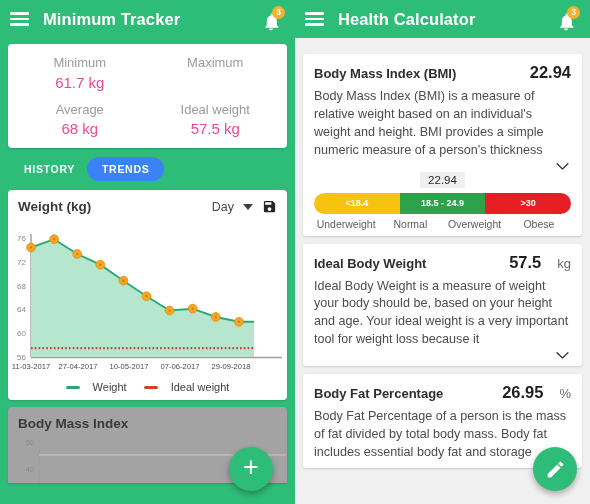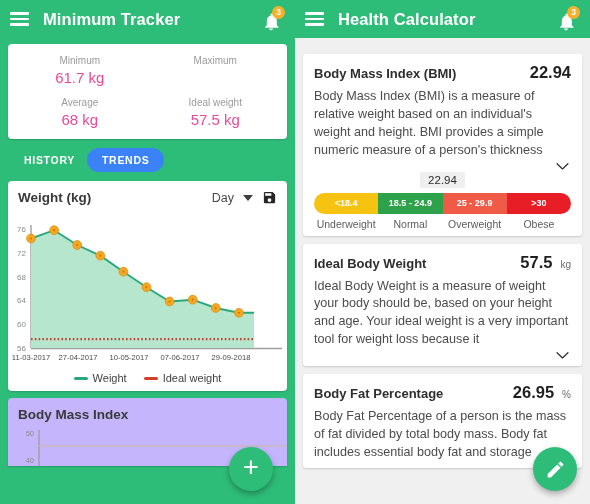--- a/index.html
+++ b/index.html
@@ -30,21 +30,21 @@
     display: flex; align-items: center; justify-content: center; line-height: 1;
   }
 
   
   .summary {
     margin: 6px 8px 0 8px; background: #fff; border-radius: 4px;
     padding: 9px 4px 11px 4px; box-shadow: 0 1px 2px rgba(0,0,0,.18);
   }
   .summary-row { display: flex; }
   .summary-cell { flex: 1; text-align: center; }
-  .summary-cell .lbl { font-size: 10px; color: #9b9b9b; line-height: 1.5; }
+  .summary-cell .lbl { font-size: 13px; color: #9b9b9b; line-height: 1.5; }
   .summary-cell .val { font-size: 15px; color: #ec4899; margin-top: 1px; }
   .summary-row + .summary-row { margin-top: 9px; }
 
   
   .tabs { display: flex; align-items: center; height: 42px; padding-left: 12px; }
   .tab {
     font-size: 10.5px; font-weight: bold; color: #ffffff; letter-spacing: .7px;
     padding: 6px 12px; cursor: pointer; border-radius: 13px;
   }
   .tab.active { background: #3b82f6; color: #fff; padding: 6px 15px; }
@@ -57,38 +57,38 @@
   .chart-head { display: flex; align-items: center; padding: 9px 10px 4px 10px; }
   .chart-title { font-size: 13.5px; font-weight: bold; color: #3a3a3a; }
   .chart-ctrls { margin-left: auto; display: flex; align-items: center; gap: 9px; }
   .period { font-size: 12.5px; color: #4a4a4a; cursor: pointer; }
   .caret { width: 0; height: 0; border-left: 5px solid transparent; border-right: 5px solid transparent;
     border-top: 6px solid #3d3d3d; cursor: pointer; }
   .save-ico { cursor: pointer; }
 
   .chart-body { padding: 4px 6px 2px 4px; }
   .legend { display: flex; justify-content: center; gap: 17px; padding: 1px 0 7px 0; }
-  .legend-item { display: flex; align-items: center; gap: 5px; font-size: 11px; color: #3f3f3f; }
+  .legend-item { display: flex; align-items: center; gap: 13px; font-size: 11px; color: #3f3f3f; }
   .legend-swatch { width: 14px; height: 3px; border-radius: 2px; }
 
   
-  .card-bmi2 { margin: 0 8px 0 8px; background: #c4b5fd; border-radius: 4px 4px 0 0;
-    box-shadow: 0 1px 2px rgba(0,0,0,.18); padding: 9px 10px 0 10px; height: 68px; overflow: hidden; }
+  .card-bmi2 { margin: 0 8px 0 8px; background: #a3a3a3; border-radius: 4px 4px 0 0;
+    box-shadow: 0 1px 2px rgba(0,0,0,.18); padding: 9px 10px 0 10px; height: 76px; overflow: hidden; }
   .card-bmi2 .chart-title { margin-bottom: 4px; }
 
   
   .rpane-scroll { padding: 16px 8px 0 8px; }
   .rcard {
     background: #fff; border-radius: 3px; box-shadow: 0 1px 2px rgba(0,0,0,.16);
     padding: 9px 11px 6px 11px; margin-bottom: 8px; position: relative;
   }
   .rcard-head { display: flex; align-items: baseline; }
   .rcard-title { font-size: 13px; font-weight: bold; color: #2e2e2e; }
   .rcard-val { margin-left: auto; font-size: 16.5px; font-weight: bold; color: #1f1f1f; }
-  .rcard-unit { font-size: 10px; color: #6a6a6a; font-weight: normal; margin-left: 8px; }
+  .rcard-unit { font-size: 13px; color: #6a6a6a; font-weight: normal; margin-left: 16px; }
   .rcard-desc { font-size: 12.6px; line-height: 1.42; color: #4c4c4c; margin-top: 6px; }
   .chev { display: block; margin: 2px auto 0 auto; width: 13px; height: 9px; cursor: pointer; }
   .chev-right { margin: 2px 2px 0 auto; }
 
   
   .bmi-badge-wrap { display: flex; justify-content: center; margin-top: 1px; }
   .bmi-badge { background: #efefef; color: #2b2b2b; font-size: 11.5px; padding: 2px 8px; border-radius: 2px; }
   .scale { display: flex; height: 21px; border-radius: 11px; overflow: hidden; margin-top: 5px; }
   .seg { flex: 1; display: flex; align-items: center; justify-content: center;
     color: #fff; font-size: 9px; font-weight: bold; }
@@ -276,21 +276,20 @@
         <div class="rcard-desc">Body Mass Index (BMI) is a measure of relative weight based on an individual's weight and height. BMI provides a simple numeric measure of a person's thickness</div>
         <svg class="chev chev-right" viewBox="0 0 24 14">
           <polyline points="2,2 12,11.5 22,2" fill="none" stroke="#333" stroke-width="2.4" stroke-linecap="round" stroke-linejoin="round"></polyline>
         </svg>
         <div class="bmi-badge-wrap">
           <div class="bmi-badge">22.94</div>
         </div>
         <div class="scale">
           <div class="seg" style="background:#f5c310">&lt;18.4</div>
           <div class="seg" style="background:#2da24a">18.5 - 24.9</div>
-          <div class="seg" style="background:#ef5b47">25 - 29.9</div>
           <div class="seg" style="background:#e81e26">&gt;30</div>
         </div>
         <div class="scale-labels">
           <span>Underweight</span>
           <span>Normal</span>
           <span>Overweight</span>
           <span>Obese</span>
         </div>
       </div>
 

